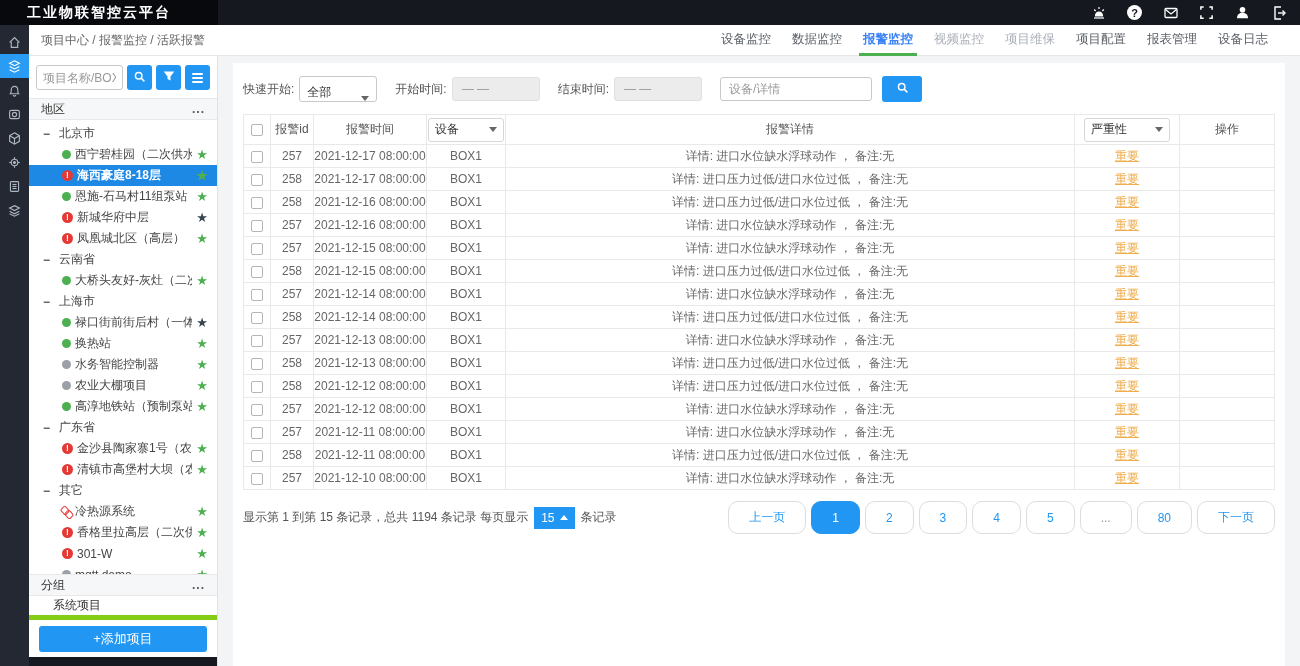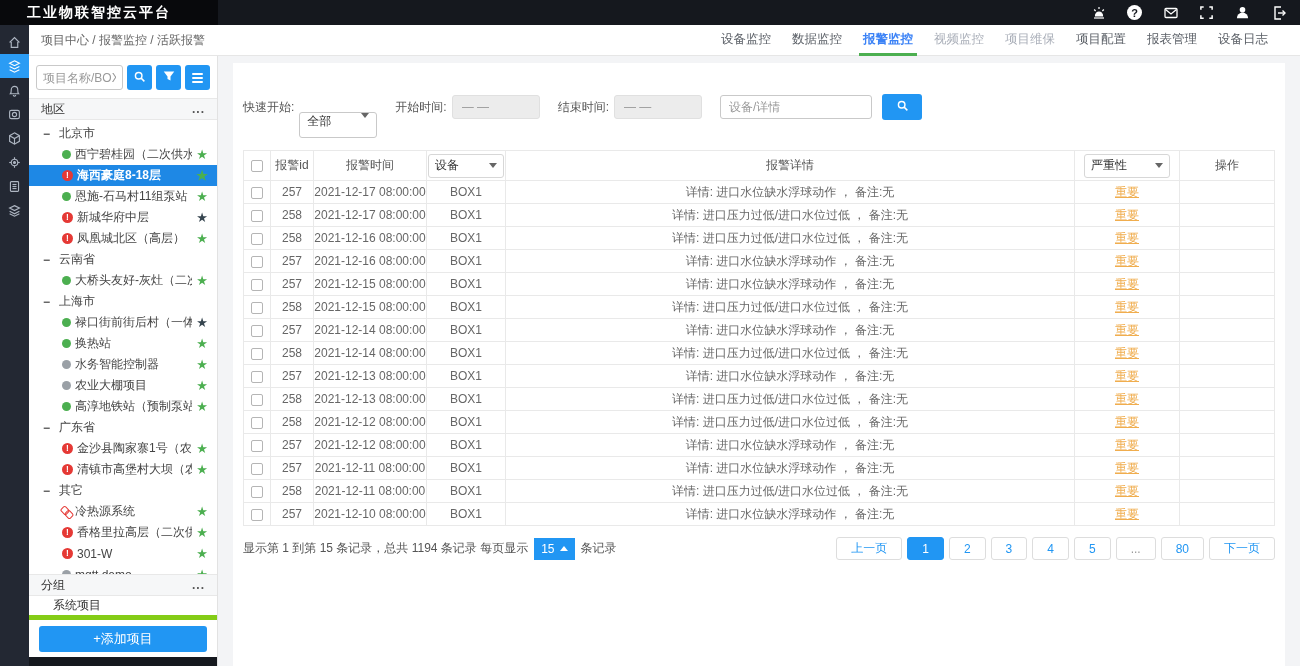--- a/index.html
+++ b/index.html
@@ -67,21 +67,21 @@
   .add-wrap{flex:none;padding:6px 10px 5px 10px;}
   .add-btn{width:100%;height:26px;background:var(--accent);border:none;border-radius:3px;color:#fff;font-size:13px;cursor:pointer;}
   .side-strip{flex:none;height:9px;background:#15181e;}
 
   
   .main{position:absolute;top:56px;left:218px;right:0;bottom:0;background:#f3f4f6;}
   .card{position:absolute;top:7px;left:15px;right:15px;bottom:0;background:#fff;}
 
   .filterbar{display:flex;align-items:center;padding:13px 10px 12px 10px;font-size:12px;color:#555;}
   .f-label{margin-right:5px;white-space:nowrap;}
-  .fake-select{display:inline-flex;align-items:flex-start;justify-content:space-between;width:78px;height:26px;border:1px solid #c9c9c9;border-radius:3px;padding:0 7px;background:#fff;color:#333;cursor:pointer;margin-right:18px;margin-top:36px;}
+  .fake-select{display:inline-flex;align-items:flex-end;justify-content:space-between;width:78px;height:26px;border:1px solid #c9c9c9;border-radius:3px;padding:0 7px;background:#fff;color:#333;cursor:pointer;margin-right:18px;}
   .caret{width:0;height:0;border-left:4px solid transparent;border-right:4px solid transparent;border-top:5px solid #666;}
   .date-input{width:88px;height:24px;background:#ececec;border:1px solid #e0e0e0;border-radius:3px;font-size:12px;color:#999;padding:0 9px;margin-right:18px;}
   .dev-input{width:152px;height:24px;border:1px solid #c9c9c9;border-radius:3px;font-size:12px;padding:0 8px;color:#333;margin-right:10px;}
   .dev-input::placeholder{color:#999;}
   .search-btn{width:40px;height:26px;background:var(--accent);border:none;border-radius:3px;color:#fff;display:flex;align-items:center;justify-content:center;cursor:pointer;}
 
   .table-wrap{margin:0 10px;}
   table{width:100%;border-collapse:collapse;table-layout:fixed;}
   th,td{border:1px solid #e9e9e9;font-size:12px;color:#666;text-align:center;padding:0;overflow:hidden;white-space:nowrap;}
   th{height:30px;color:#555;font-weight:normal;}
@@ -89,21 +89,21 @@
   input[type=checkbox]{appearance:none;width:12px;height:12px;border:1px solid #b5b5b5;border-radius:2px;background:#fff;vertical-align:middle;cursor:pointer;}
   .hdr-select{display:inline-flex;align-items:center;justify-content:space-between;height:24px;border:1px solid #d7d7d7;border-radius:3px;background:#fff;color:#333;padding:0 6px;cursor:pointer;}
   .hdr-select.w-dev{width:76px;}
   .hdr-select.w-sev{width:86px;}
   .sev{color:var(--orange);text-decoration:underline;}
 
   .footerbar{display:flex;align-items:center;padding:11px 10px;font-size:12px;color:#555;}
   .psize{display:inline-flex;align-items:center;gap:5px;background:var(--accent);color:#fff;height:22px;padding:0 7px;border-radius:0;margin:0 6px;cursor:pointer;}
   .up-caret{width:0;height:0;border-left:4px solid transparent;border-right:4px solid transparent;border-bottom:5px solid #fff;}
   .pager{margin-left:auto;display:flex;gap:5px;}
-  .page-btn{min-width:23px;height:23px;border:1px solid #ddd;border-radius:3px;background:#fff;color:var(--accent);font-size:12px;display:flex;align-items:center;justify-content:center;padding:0 14px;cursor:pointer;}
+  .page-btn{min-width:23px;height:33px;border:1px solid #ddd;border-radius:10px;background:#fff;color:var(--accent);font-size:12px;display:flex;align-items:center;justify-content:center;padding:0 20px;cursor:pointer;}
   .page-btn.active{background:var(--accent);border-color:var(--accent);color:#fff;}
   .page-btn.k-ellipsis{color:#999;}
 </style>
 </head>
 <body>
 
 <div class="topbar">
   <div class="brand">工业物联智控云平台</div>
   <div class="top-icons">
     <span class="tico">

